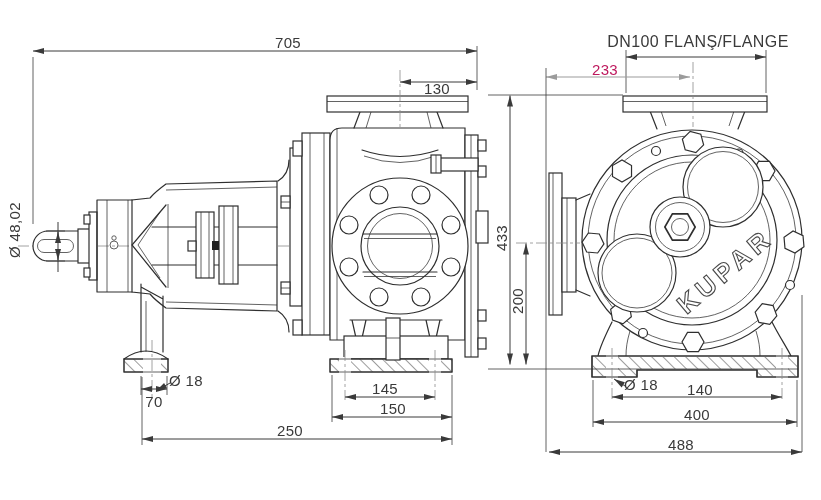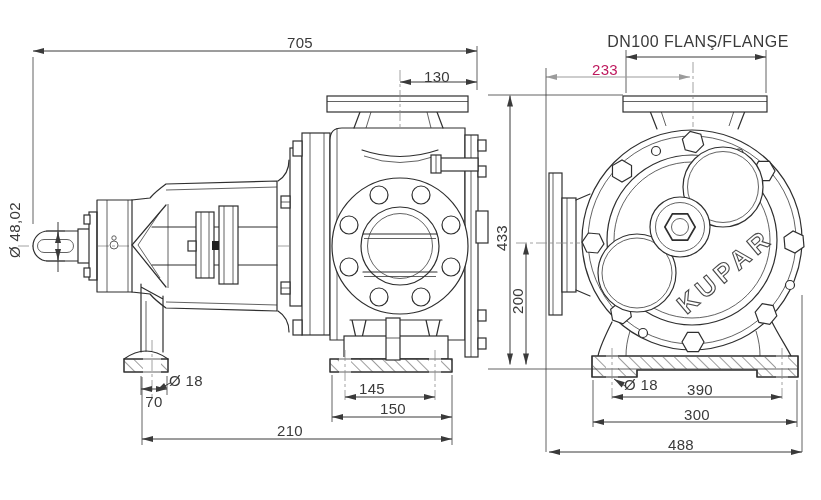--- a/index.html
+++ b/index.html
@@ -236,31 +236,31 @@
 
     <path class="dl" d="M625,386 L614,379" marker-end="url(#arw)"></path>
 
     <path class="ext" d="M593,380 V427 M797,380 V427"></path>
     <path class="dl" d="M612,397 H782" marker-start="url(#arw)" marker-end="url(#arw)"></path>
     <path class="dl" d="M593,422 H797" marker-start="url(#arw)" marker-end="url(#arw)"></path>
     <path class="dl" d="M549,452 H802" marker-start="url(#arw)" marker-end="url(#arw)"></path>
   </g>
 </svg>
 
-<span class="dim" style="left:300px;top:42px">705</span>
-<span class="dim" style="left:437px;top:76px">130</span>
+<span class="dim" style="left:288px;top:42px">705</span>
+<span class="dim" style="left:437px;top:88px">130</span>
 <span class="dim big" style="left:698px;top:42px">DN100 FLANŞ/FLANGE</span>
 <span class="dim ref" style="left:605px;top:69px">233</span>
 <span class="dim rot" style="left:14px;top:230px">Ø 48,02</span>
 <span class="dim rot" style="left:501px;top:238px">433</span>
 <span class="dim rot" style="left:517px;top:301px">200</span>
 <span class="dim" style="left:186px;top:380px">Ø 18</span>
 <span class="dim" style="left:154px;top:401px">70</span>
-<span class="dim" style="left:372px;top:388px">145</span>
+<span class="dim" style="left:385px;top:388px">145</span>
 <span class="dim" style="left:393px;top:408px">150</span>
-<span class="dim" style="left:290px;top:430px">210</span>
+<span class="dim" style="left:290px;top:430px">250</span>
 <span class="dim" style="left:641px;top:384px">Ø 18</span>
-<span class="dim" style="left:700px;top:389px">390</span>
-<span class="dim" style="left:697px;top:414px">300</span>
+<span class="dim" style="left:700px;top:389px">140</span>
+<span class="dim" style="left:697px;top:414px">400</span>
 <span class="dim" style="left:681px;top:444px">488</span>
 <span class="brand" style="left:725px;top:271px">KUPAR</span>
 
 </div>
 
 </body></html>

